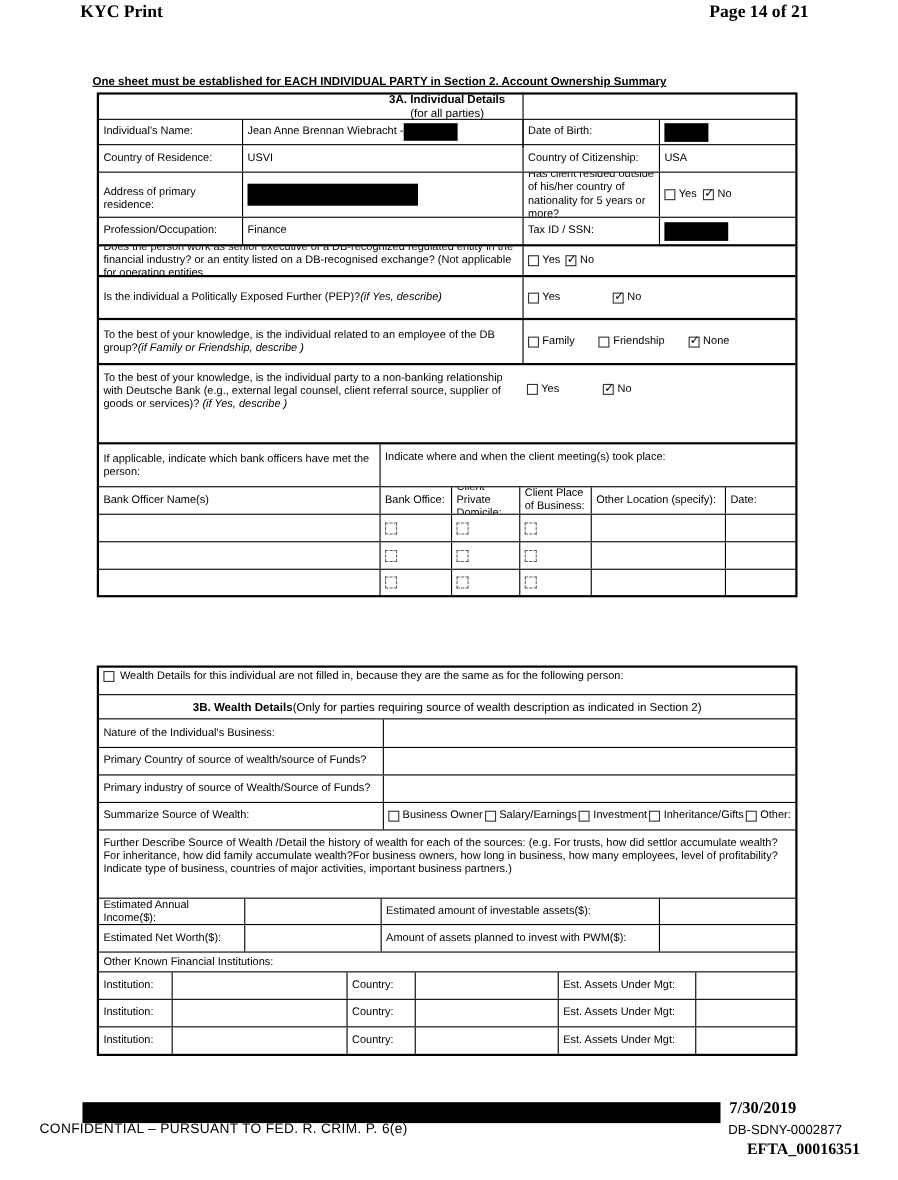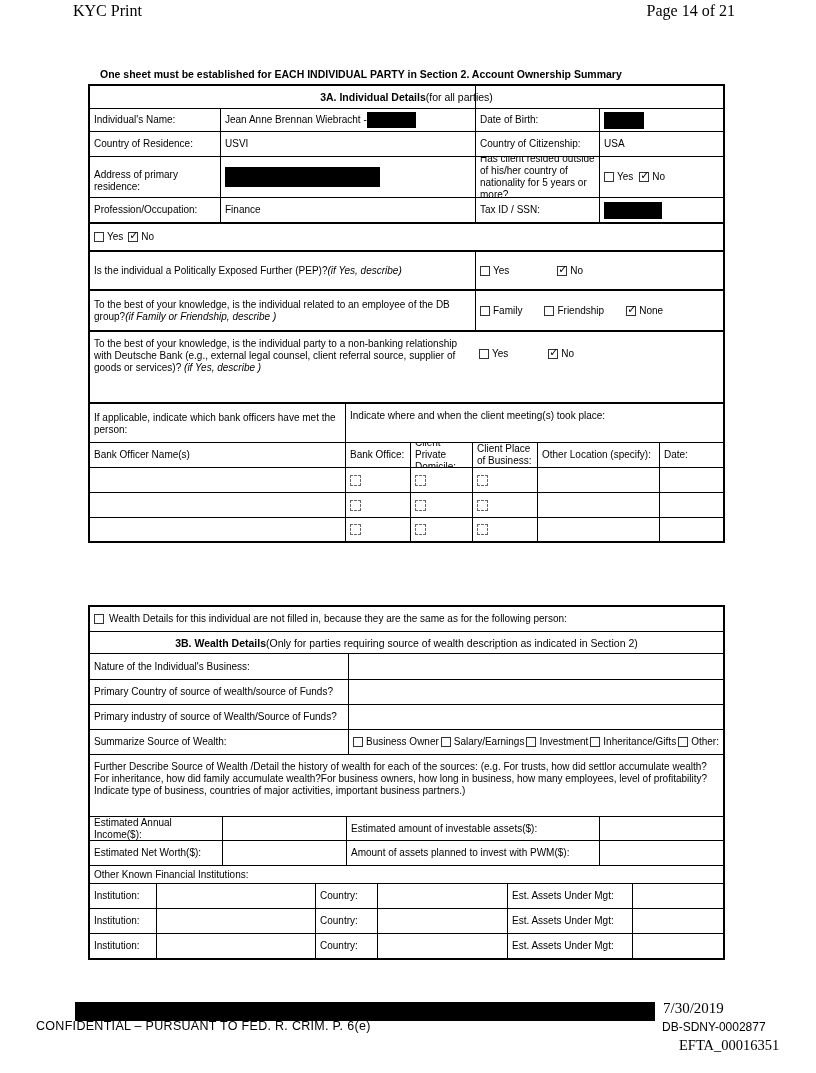--- a/index.html
+++ b/index.html
@@ -2,36 +2,36 @@
 <html><head>
 <meta charset="utf-8">
 <style>
   * { box-sizing: border-box; margin: 0; padding: 0; }
   html,body { background:#fff; }
   .page {
     position: relative; width: 816px; height: 1073px; background:#fff;
     font-family: "Liberation Sans", sans-serif; color:#000;
     overflow: hidden;
   }
-  .serif { font-family: "Liberation Serif", serif; }
+  .serif { font-family: "Liberation Serif", serif; font-weight: bold; }
 
   .hdr-left  { position:absolute; left:73px;  top:2px;  font-size:16px; }
   .hdr-right { position:absolute; right:81px; top:2px;  font-size:16px; }
 
   .intro {
-    position:absolute; left:100px; top:68px; width:640px;
-    font-size:10.5px; font-weight:bold; 
+    position:absolute; left:84px; top:68px; width:640px;
+    font-size:10.5px; font-weight:bold; text-decoration:underline;
   }
 
   .tbl { position:absolute; left:88px; width:637px; border:2px solid #000; background:#fff; }
   .t1 { top:84px; }
   .t2 { top:605px; }
 
   .row { display:flex; border-top:1px solid #000; width:100%; }
-  .row:first-child { border-top:none; }
+  .row:first-child { border-top:none;flex-direction:column; }
   .row.thick { border-top:2px solid #000; }
   .cell {
     position:relative; display:flex; align-items:center;
     padding:2px 4px; border-left:1px solid #000; overflow:hidden;
     font-size:10px; line-height:1.2;
   }
   .cell:first-child { border-left:none; }
   .cell.noline { border-left:none; }
   .cell.top { align-items:flex-start; padding-top:3px; }
   .cell.bottom { align-items:flex-end; padding-bottom:4px; }
@@ -121,20 +121,23 @@
       <div class="cell" style="width:255px">Finance</div>
       <div class="cell" style="width:124px">Tax ID / SSN:</div>
       <div class="cell" style="width:124px">
         <span class="redact" style="width:58px;height:17px"></span>
       </div>
     </div>
 
 
 
     <div class="row thick" style="height:28px">
+      <div class="cell" style="width:385px">
+        <span>Does the person work as senior executive of a DB-recognized regulated entity in the financial industry? or an entity listed on a DB-recognised exchange? (Not applicable for operating entities</span>
+      </div>
       <div class="cell" style="width:248px;gap:5px">
         <span class="opt">
           <span class="cb"></span>
           <span>Yes</span>
         </span>
         <span class="opt">
           <span class="cb">
               <span class="tick">✓</span>
             </span>
           <span>No</span>

